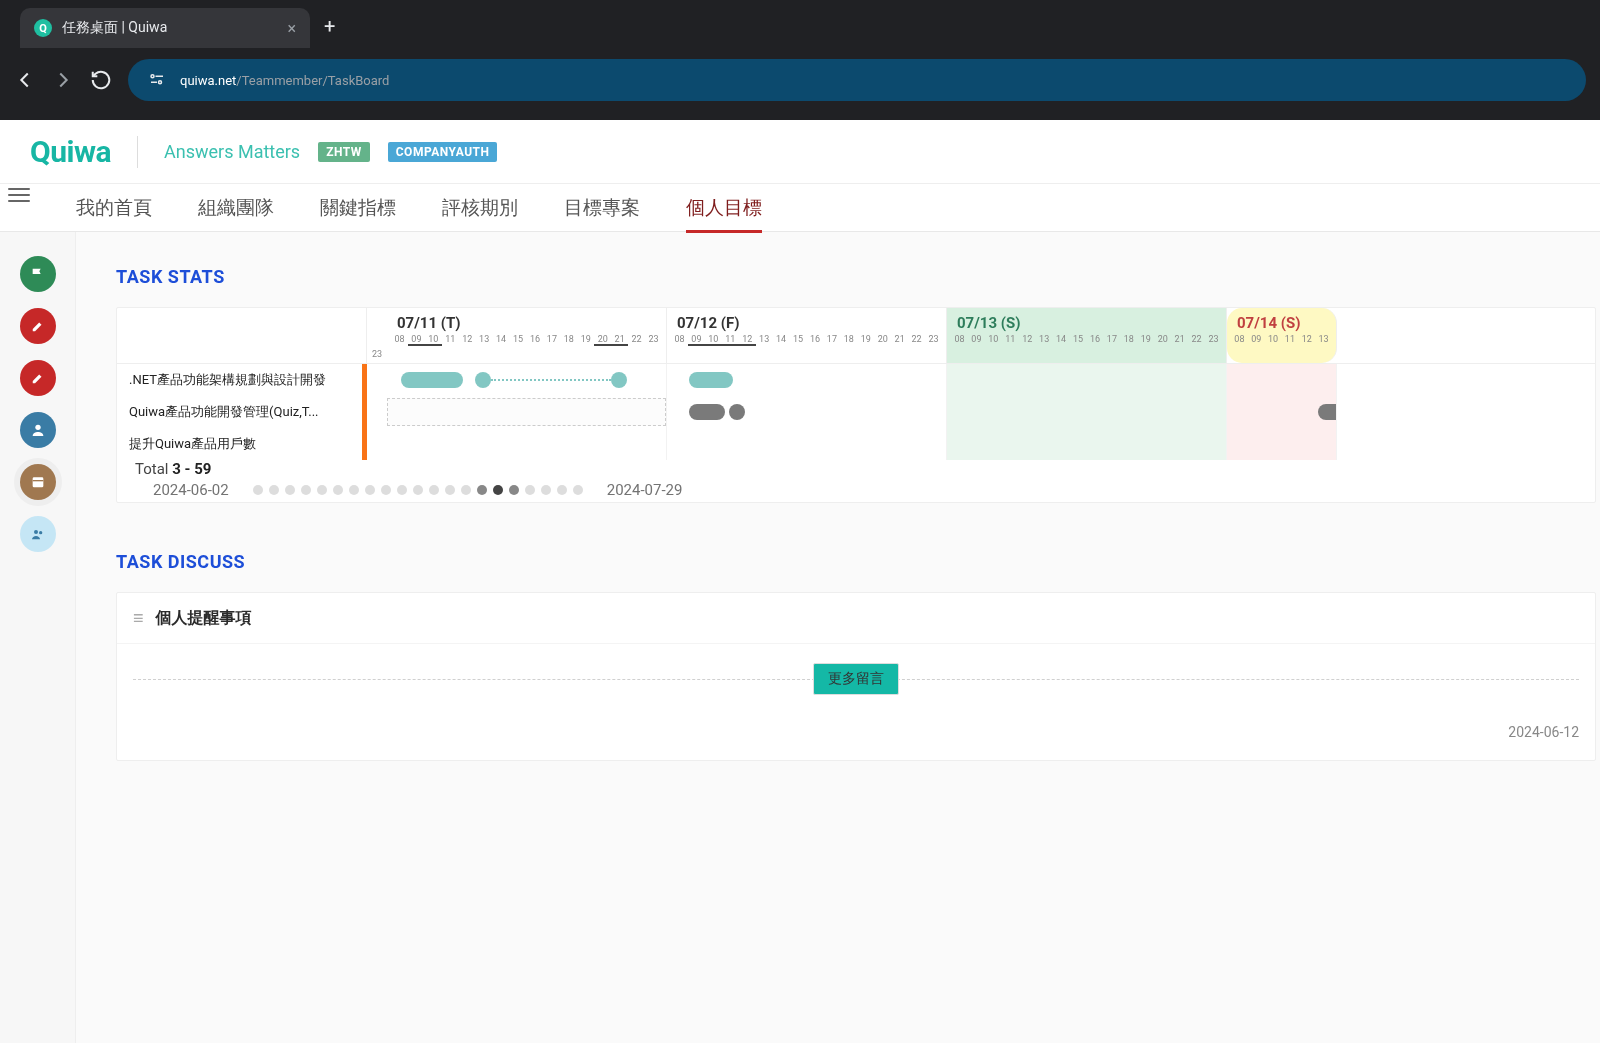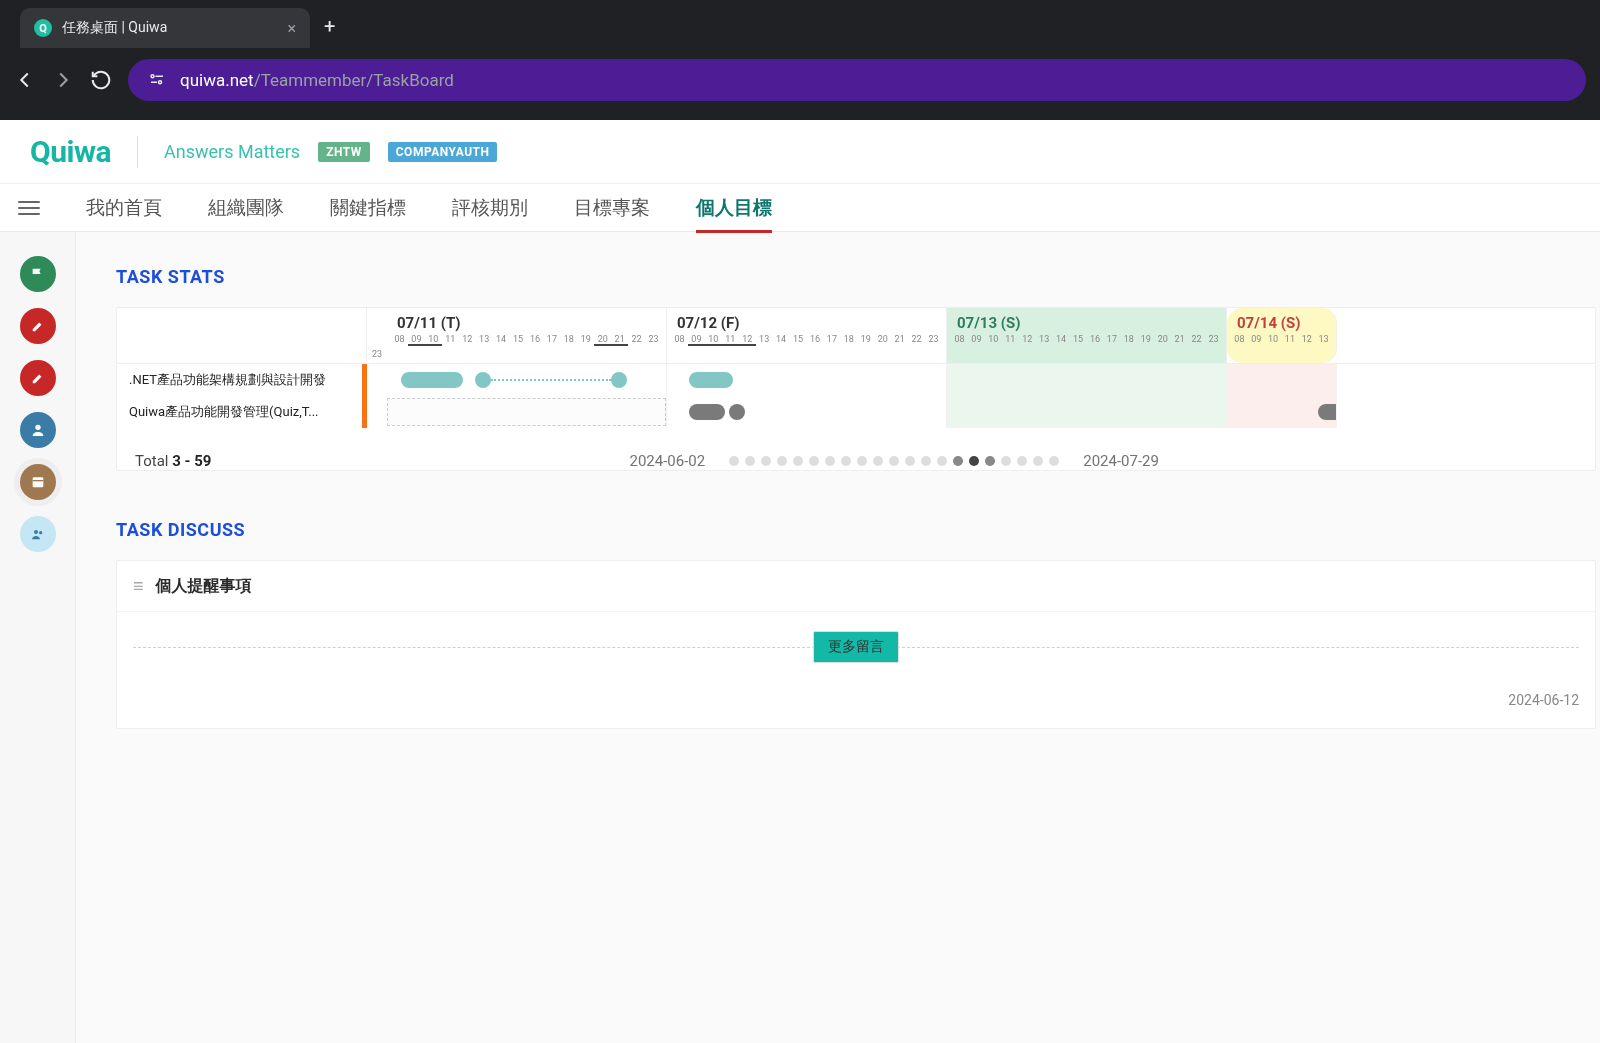--- a/index.html
+++ b/index.html
@@ -10,41 +10,41 @@
 .tab-bar { height:48px; display:flex; align-items:flex-end; padding-left:20px; }
 .tab { background:#35363a; border-radius:10px 10px 0 0; height:40px; display:flex; align-items:center; padding:0 14px; width:290px; color:#e8eaed; font-size:14px; gap:10px; }
 .tab .favicon { width:18px; height:18px; border-radius:50%; background:#1fbfa1; display:flex; align-items:center; justify-content:center; color:#fff; font-size:11px; font-weight:bold; }
 .tab .title { flex:1; white-space:nowrap; overflow:hidden; text-overflow:ellipsis; }
 .tab .close { color:#9aa0a6; font-size:16px; cursor:pointer; }
 .new-tab { color:#e8eaed; font-size:20px; margin-left:14px; margin-bottom:10px; cursor:pointer; }
 .addr-bar { height:56px; display:flex; align-items:center; padding:0 14px; gap:16px; margin-top:4px;}
 .nav-btn { color:#9aa0a6; cursor:pointer; }
 .nav-btn.enabled { color:#e8eaed; }
 .nav-btn svg { width:22px; height:22px; display:block; }
-.addr-field { flex:1; background:#4c1d95; border-radius:22px; height:42px; display:flex; align-items:center; padding:0 18px; color:#e8eaed; font-size:17px; gap:12px; }
+.addr-field { flex:1; background:#0c4a6e; border-radius:22px; height:42px; display:flex; align-items:center; padding:0 18px; color:#e8eaed; font-size:13px; gap:12px; }
 .addr-prefix { color:#fff; }
 .addr-path { color:#9aa0a6; }
 .site-icon { width:22px; height:22px; display:flex; align-items:center; justify-content:center; }
 
 
 .app-header { height:64px; border-bottom:1px solid #eee; display:flex; align-items:center; padding:17px 30px; gap:18px; }
 .logo { display:flex; align-items:baseline; gap:4px; }
 .logo-text { font-size:30px; font-weight:700; color:#17b6a4; letter-spacing:-0.5px;}
 .logo-divider { width:1px; height:32px; background:#ddd; margin:0 8px; }
 .tagline { color:#3bc0b0; font-size:18px; font-weight:400; }
 .badge { font-size:12px; font-weight:700; padding:3px 8px; border-radius:2px; letter-spacing:0.5px; }
 .badge.lang { background:#64b38a; color:#fff; }
 .badge.auth { background:#4aa7d6; color:#fff; }
 
 
-.main-nav { height:48px; border-bottom:1px solid #e8e8e8; display:flex; align-items:center; padding:0 18px; gap:46px; }
+.main-nav { height:48px; border-bottom:1px solid #e8e8e8; display:flex; align-items:flex-start; padding:0 8px; gap:46px; }
 .hamburger { width:22px; height:22px; display:flex; flex-direction:column; justify-content:center; gap:4px; cursor:pointer; }
 .hamburger span { height:2px; background:#666; border-radius:1px; }
 .main-nav-item { font-size:19px; color:#555; height:48px; display:flex; align-items:center; cursor:pointer; position:relative; }
-.main-nav-item.active { color:#0f766e; font-weight:700; }
+.main-nav-item.active { color:#7f1d1d; font-weight:400; }
 .main-nav-item.active::after { content:""; position:absolute; bottom:-1px; left:0; right:0; height:3px; background:#c62828; }
 
 
 .workspace { display:flex; height:calc(100% - 120px - 64px - 48px); }
 .side-rail { width:76px; background:#f7f7f7; border-right:1px solid #eee; padding-top:24px; display:flex; flex-direction:column; align-items:center; gap:16px; }
 .rail-btn { width:36px; height:36px; border-radius:50%; display:flex; align-items:center; justify-content:center; color:#fff; cursor:pointer; font-size:16px; }
 .rail-btn.green { background:#2e8b57; }
 .rail-btn.red { background:#c62828; }
 .rail-btn.blue { background:#3a7ca5; }
 .rail-btn.brown { background:#a07850; }
@@ -78,21 +78,21 @@
 .lane-prefix { width:20px; flex:none; background:#f2f2f2; border-right:1px solid #eee;}
 .bar { position:absolute; height:16px; border-radius:8px; top:8px; }
 .bar.teal { background:#82c7c3; }
 .bar.gray { background:#7a7a7a; }
 .dot { position:absolute; width:16px; height:16px; border-radius:50%; top:8px; }
 .dot.teal { background:#82c7c3; }
 .dot.gray { background:#7a7a7a; }
 .dotted { position:absolute; top:15px; border-top:2px dotted #82c7c3; height:0; }
 .dash-box { position:absolute; border:1px dashed #ccc; top:2px; bottom:2px; background:rgba(0,0,0,0.01);}
 
-.gantt-footer { height:42px; display:flex; align-items:flex-end; padding:0 18px; font-size:15px; color:#444; }
+.gantt-footer { height:42px; display:flex; align-items:flex-start; padding:0 18px; font-size:15px; color:#444;flex-direction:column; }
 .gantt-footer .total b { color:#222; }
 .pager { flex:1; display:flex; align-items:center; justify-content:center; gap:6px; }
 .pager-date { color:#737373; font-size:15px; margin:0 18px;}
 .pdot { width:10px; height:10px; border-radius:50%; background:#ddd; cursor:pointer;}
 .pdot.on { background:#888; }
 .pdot.current { background:#444; }
 
 
 .discuss-card { background:#fff; border:1px solid #eee; border-radius:2px; margin-top:20px; width:1480px; padding:0; }
 .discuss-header { display:flex; align-items:center; gap:12px; padding:14px 16px; border-bottom:1px solid #f4f4f4; }
@@ -319,20 +319,28 @@
             </div>
             <div class="lane" style="width: 280px; flex: 0 0 auto;">
               <div class="bar gray" style="left:22px;width:36px;"></div>
               <div class="dot gray" style="left:62px;"></div>
             </div>
             <div class="lane weekend-sat" style="width: 280px; flex: 0 0 auto;"></div>
             <div class="lane weekend-sun" style="width: 110px; flex: 0 0 auto;">
               <div class="bar gray" style="right:0;width:18px;border-radius:8px 0 0 8px;"></div>
             </div>
           </div>
+          <div class="gantt-row">
+            <div class="task-label">提升Quiwa產品用戶數</div>
+            <div class="lane-prefix"></div>
+            <div class="lane" style="width: 280px; flex: 0 0 auto;"></div>
+            <div class="lane" style="width: 280px; flex: 0 0 auto;"></div>
+            <div class="lane weekend-sat" style="width: 280px; flex: 0 0 auto;"></div>
+            <div class="lane weekend-sun" style="width: 110px; flex: 0 0 auto;"></div>
+          </div>
         </div>
       <div class="gantt-footer">
         <span class="total">
           <span>Total</span> <b>3 - 59</b>
         </span>
         <div class="pager">
           <span class="pager-date">2024-06-02</span>
           <span id="pager-dots" style="display: inline-flex; gap: 6px;">
               <span class="pdot"></span>
               <span class="pdot"></span>

